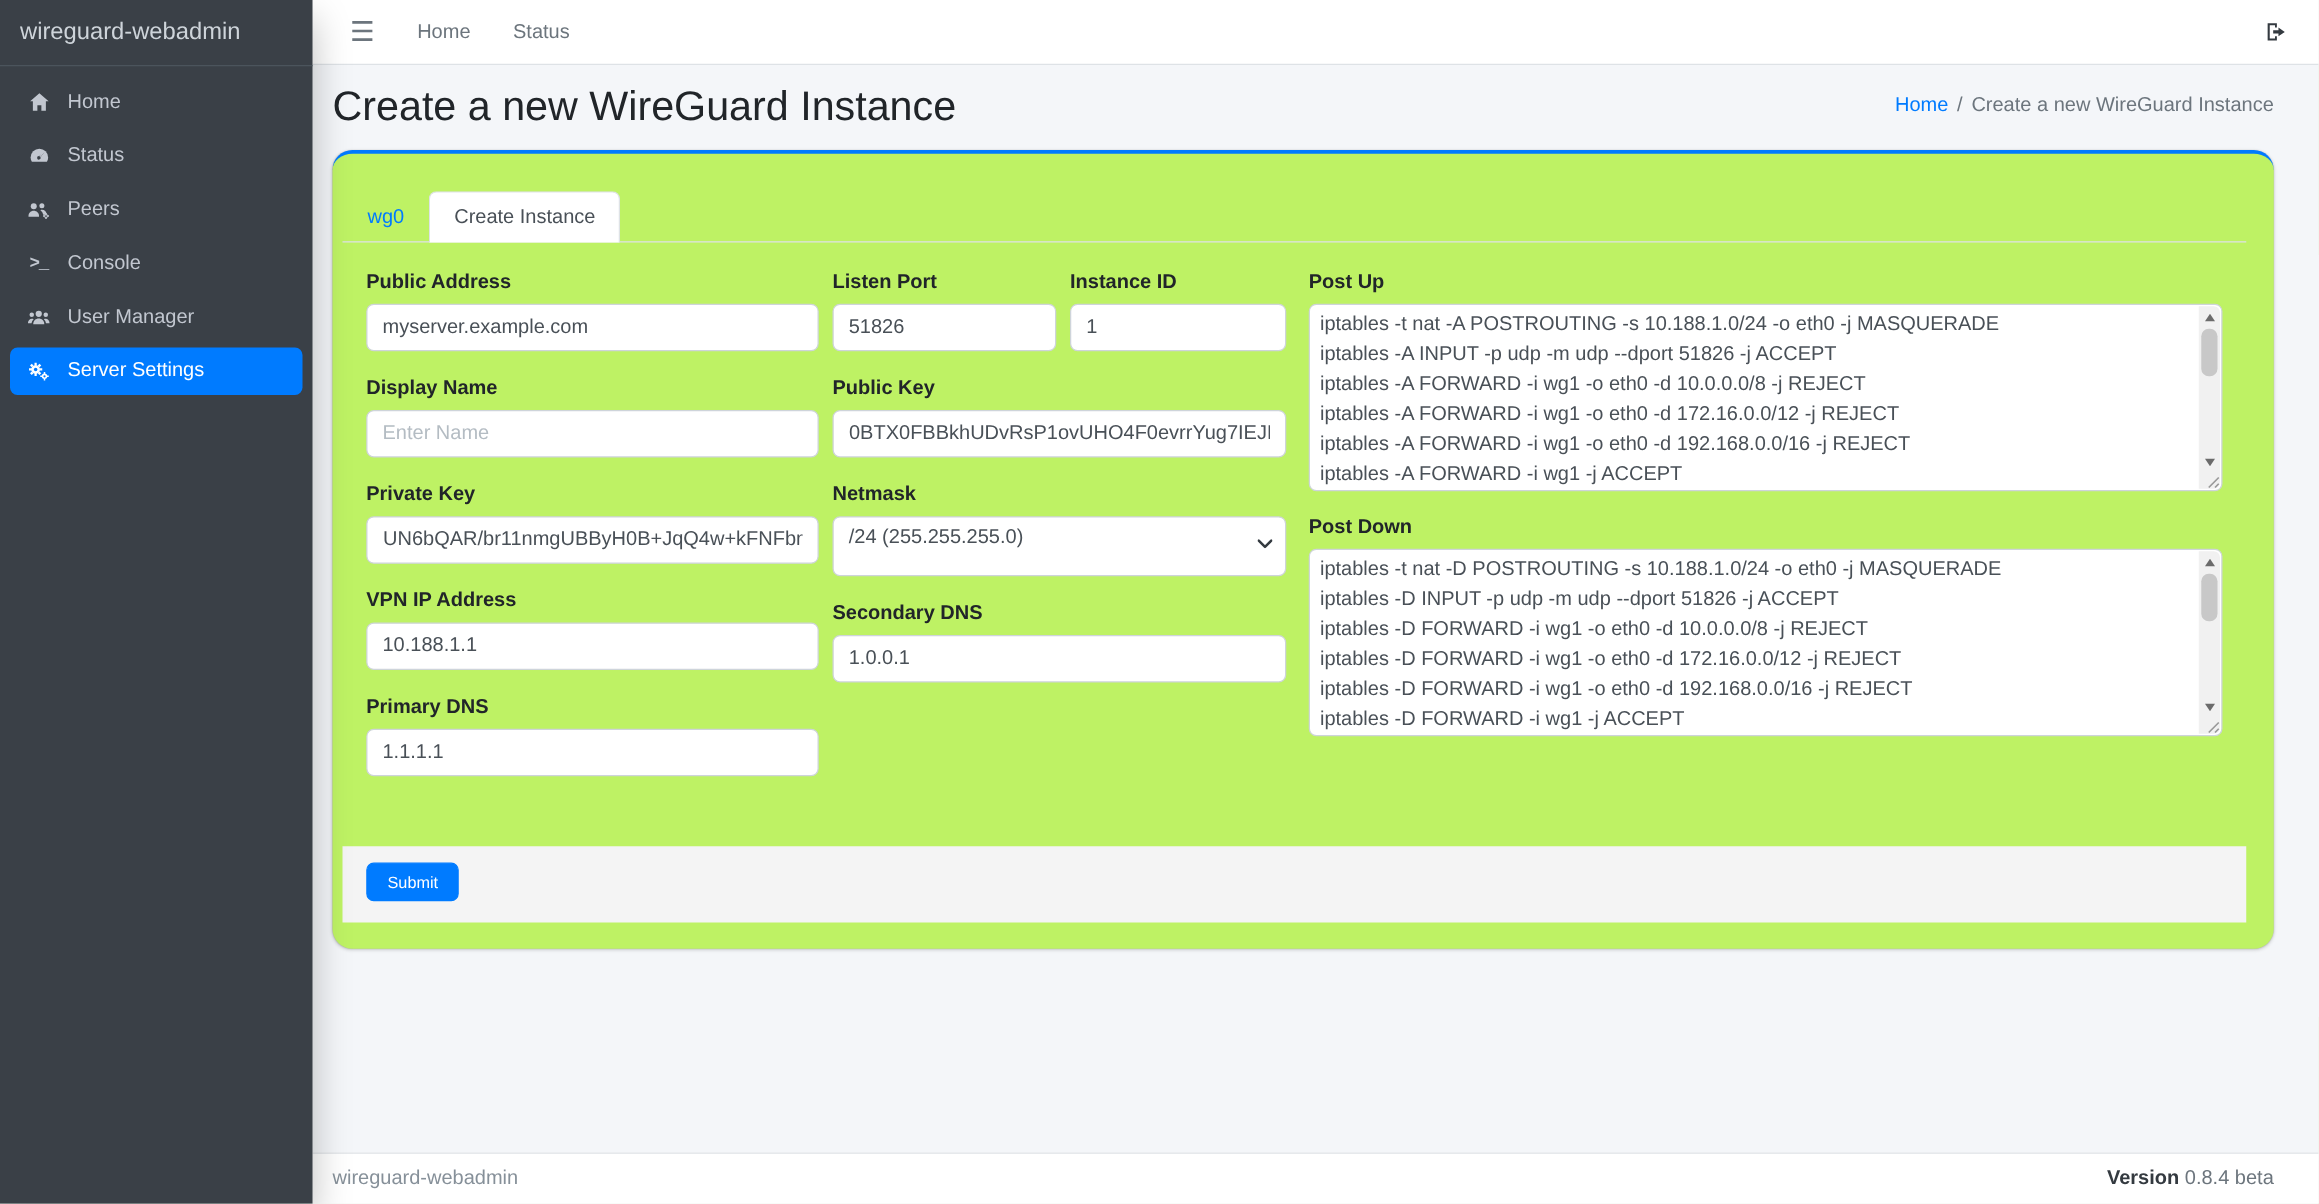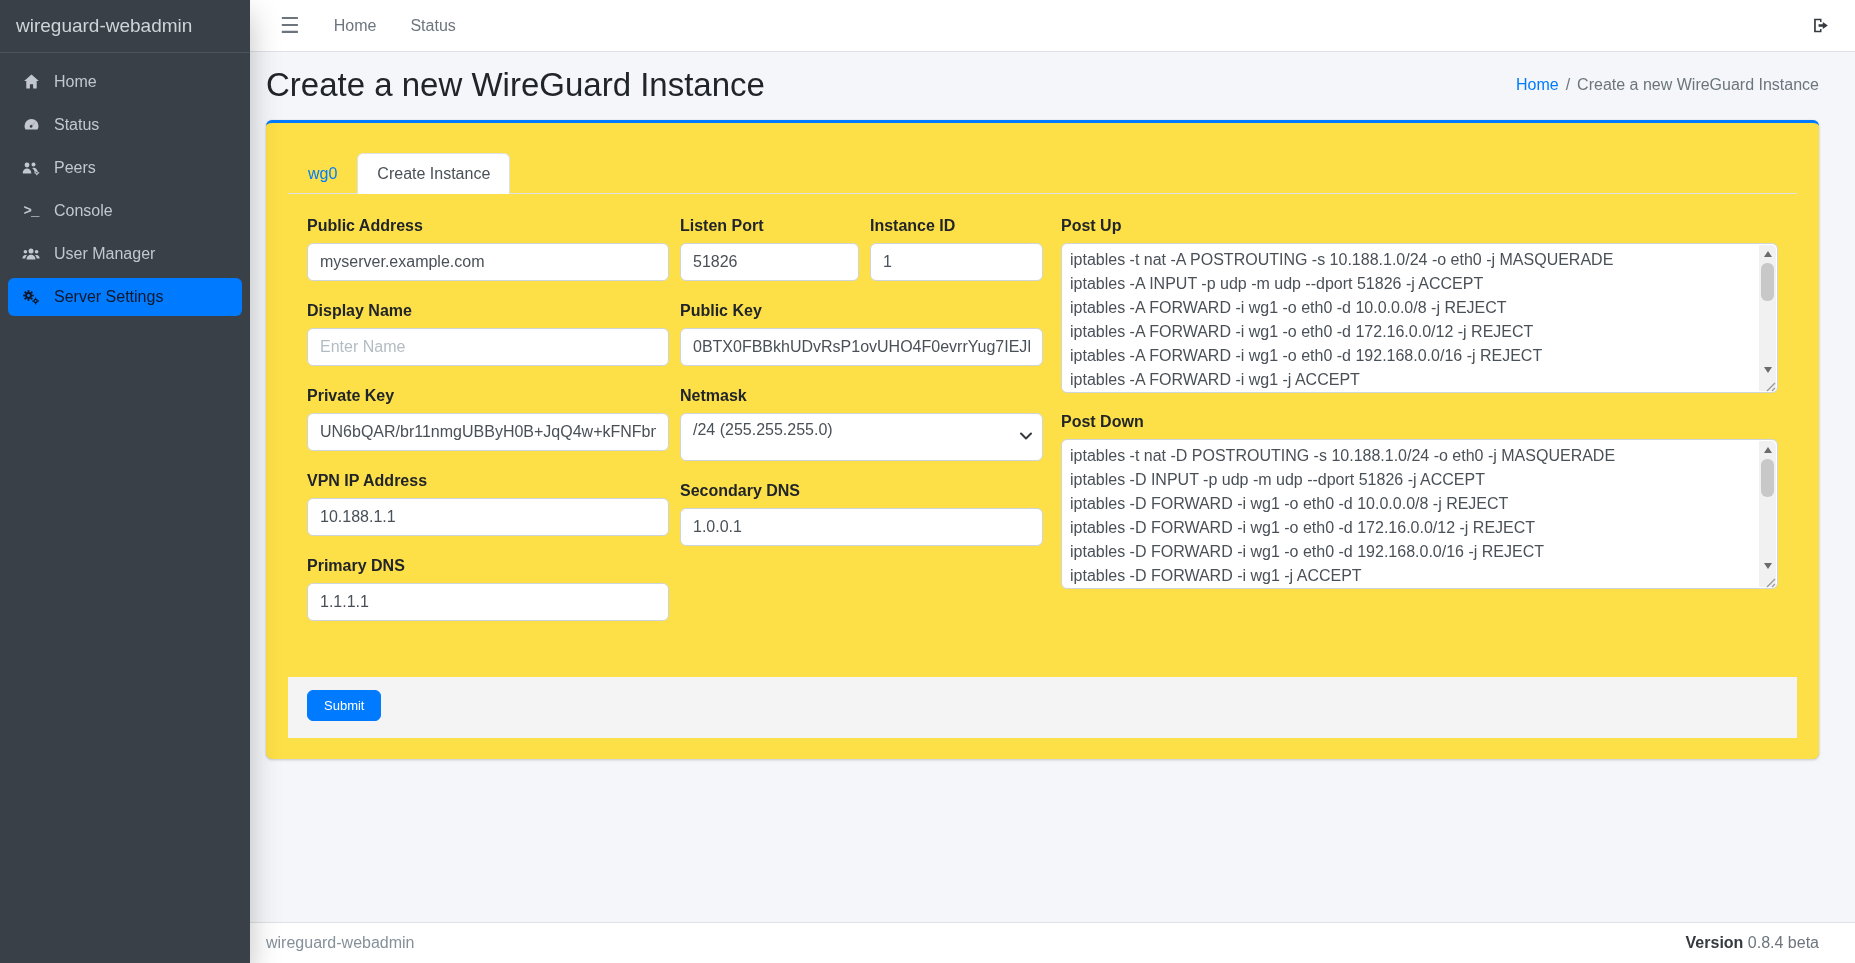--- a/index.html
+++ b/index.html
@@ -5,21 +5,21 @@
   * { margin:0; padding:0; box-sizing:border-box; }
   html,body { width:1855px; height:963px; font-family:"Liberation Sans", sans-serif; font-size:16px; background:#f4f6f9; overflow:hidden; }
   .layout { display:flex; width:100%; height:100%; }
 
   
   .sidebar { width:250px; min-width:250px; height:100%; background:#3a4047; color:#c2c7d0; display:flex; flex-direction:column; box-shadow:0 14px 28px rgba(0,0,0,.25); z-index:3; }
   .brand { height:53px; display:flex; align-items:center; padding:0 16px; font-size:19px; font-weight:300; color:#ced4da; border-bottom:1px solid #4b545c; white-space:nowrap; overflow:hidden; }
   .menu { padding:10px 8px; display:flex; flex-direction:column; }
   .menu-item { display:flex; align-items:center; height:38px; margin-bottom:5px; padding:0 8px; border-radius:6px; color:#c2c7d0; cursor:pointer; }
   .menu-item .mi-icon { width:30px; min-width:30px; display:flex; align-items:center; justify-content:center; margin-right:8px; }
-  .menu-item.active { background:#007bff; color:#0f172a;text-align:right; }
+  .menu-item.active { background:#007bff; color:#ffffff;text-align:right; }
   .menu-item svg { fill:currentColor; }
   .console-glyph { font-weight:700; font-size:14px; letter-spacing:-1px; font-family:"Liberation Mono", monospace; }
 
   
   .main { flex:1; display:flex; flex-direction:column; height:100%; min-width:0; }
   .navbar { height:52px; background:#fff; border-bottom:1px solid #dee2e6; display:flex; align-items:center; padding:0 24px 0 30px; }
   .nav-left { display:flex; align-items:center; gap:34px; }
   .hamburger { color:#6c757d; font-size:22px; cursor:pointer; line-height:1; }
   .nav-link { color:#6c757d; cursor:pointer; text-decoration:none; }
   .nav-right { margin-left:auto; display:flex; align-items:center; }
@@ -27,21 +27,21 @@
   .logout svg { fill:#343a40; }
 
   .content { flex:1; padding:0 36px 0 16px; overflow:hidden; }
   .page-header { display:flex; align-items:center; justify-content:space-between; margin:14px 0 16px 0; }
   .page-title { font-size:33px; font-weight:400; color:#212529; }
   .breadcrumb { color:#6c757d; font-size:16px; }
   .breadcrumb .bc-link { color:#007bff; cursor:pointer; text-decoration:none; }
   .bc-sep { margin:0 7px; color:#6c757d; }
 
   
-  .card { background:#fde047; border-top:3px solid #007bff; border-radius:6px; box-shadow:0 0 1px rgba(0,0,0,.15), 0 1px 3px rgba(0,0,0,.18); padding:30px 22px 21px 22px; }
+  .card { background:#bef264; border-top:3px solid #007bff; border-radius:16px; box-shadow:0 0 1px rgba(0,0,0,.15), 0 1px 3px rgba(0,0,0,.18); padding:30px 22px 21px 8px; }
   .tabs { display:flex; border-bottom:1px solid #dee2e6; }
   .tab { padding:11px 19px; cursor:pointer; border:1px solid transparent; border-bottom:none; margin-bottom:-1px; border-radius:6px 6px 0 0; }
   .tab.inactive { color:#007bff; }
   .tab.active { background:#fff; color:#495057; border-color:#dee2e6 #dee2e6 #fff; }
 
   .form-area { display:flex; margin:23px 19px 0 19px; }
   .col1 { width:362px; margin-right:11px; }
   .col2 { width:363px; margin-right:18px; }
   .col3 { flex:1; min-width:0; }
   .group { margin-bottom:21px; }

